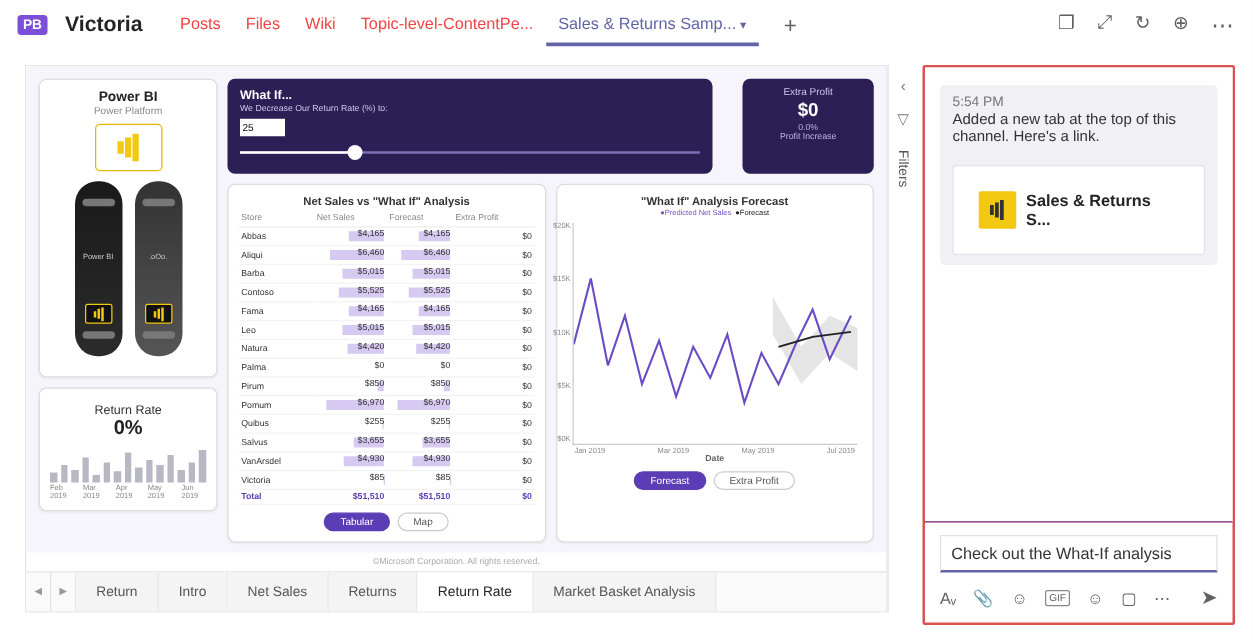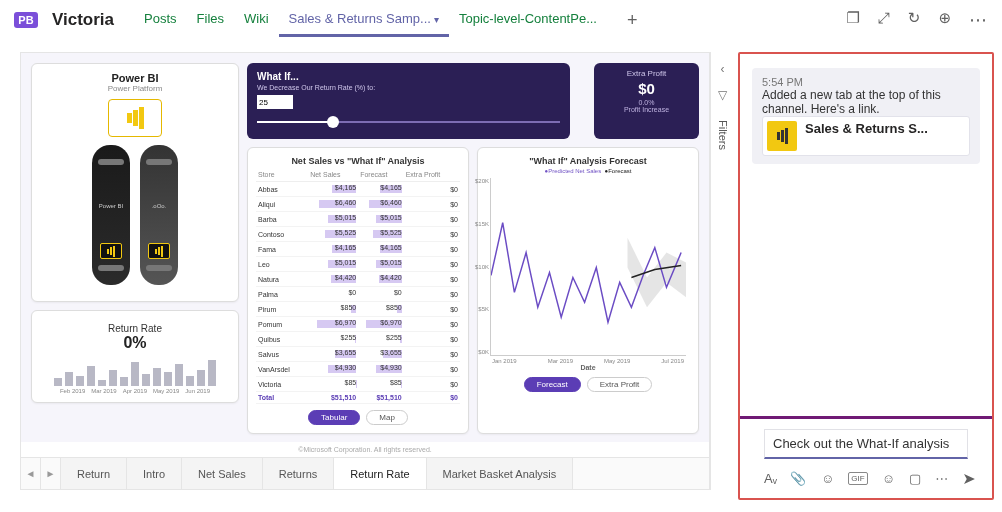--- a/index.html
+++ b/index.html
@@ -1,34 +1,34 @@
 <!DOCTYPE html>
 <html><head>
 <meta charset="utf-8">
 <style>
 *{box-sizing:border-box;margin:0;padding:0;font-family:"Segoe UI",Arial,sans-serif}
 body{background:#fff;width:1002px;height:512px;overflow:hidden;font-size:12px;color:#333}
 .topbar{display:flex;align-items:center;height:40px;padding:0 14px;gap:10px}
 .team-avatar{width:24px;height:16px;background:#7b4fd9;border-radius:3px;color:#fff;font-size:11px;display:flex;align-items:center;justify-content:center;font-weight:700}
 .channel-name{font-weight:700;font-size:17px;color:#252424;margin-left:4px}
 .tabs{display:flex;align-items:center;gap:0;margin-left:10px}
-.tab{padding:8px 10px;font-size:13px;color:#15803d;cursor:pointer;border-bottom:3px solid transparent}
+.tab{padding:8px 10px;font-size:13px;color:#ef4444;cursor:pointer;border-bottom:3px solid transparent}
 .tab.active{color:#6264a7;border-bottom-color:#6264a7;font-weight:400}
 .tab-chevron{font-size:10px;margin-left:3px}
 .add-tab{font-size:18px;color:#616161;padding:0 10px;cursor:pointer}
 .top-spacer{flex:1}
 .top-icons{display:flex;gap:18px;color:#616161;font-size:15px}
 .top-icons span{cursor:pointer}
 .dots{font-size:18px;letter-spacing:1px}
 .main{display:flex;height:460px}
 .report-area{flex:1;padding:12px 0 0 20px;position:relative}
 .report-frame{background:#fff;border:1px solid #e5e5e5;width:690px}
 .report-header{background:linear-gradient(#1a1140,#2a1d50);color:#fff;display:flex;align-items:center;justify-content:space-between;padding:6px 14px;font-size:10px}
 .report-body{background:#f6f5fb;padding:10px 10px 8px 10px;display:flex;gap:8px}
-.left-col{width:208px;display:flex;flex-direction:column;gap:8px}
+.left-col{width:143px;display:flex;flex-direction:column;gap:8px}
 .card{background:#fff;border:1px solid #ddd;border-radius:6px;padding:8px;box-shadow:0 1px 2px rgba(0,0,0,.05)}
 .card-title{text-align:center;font-weight:600;font-size:11px;color:#222}
 .card-sub{text-align:center;font-size:8px;color:#888}
 .brand-badge{width:54px;height:38px;background:#fff;border:1px solid #e5b800;border-radius:4px;margin:6px auto;display:flex;align-items:center;justify-content:center;gap:1px}
 .brand-badge i{width:5px;background:#f2c811;display:block}
 .brand-badge i:nth-child(1){height:10px}
 .brand-badge i:nth-child(2){height:16px}
 .brand-badge i:nth-child(3){height:22px}
 .boards{display:flex;justify-content:center;gap:10px;margin:8px 0}
 .board{width:38px;height:140px;border-radius:18px;position:relative}
@@ -81,43 +81,43 @@
 .page-tabs{display:flex;height:32px;border-top:1px solid #e5e5e5;background:#fafafa}
 .pnav{width:20px;display:flex;align-items:center;justify-content:center;color:#999;border-right:1px solid #e5e5e5;font-size:10px;cursor:pointer}
 .ptab{padding:0 16px;display:flex;align-items:center;font-size:11px;color:#555;border-right:1px solid #e5e5e5;cursor:pointer;background:#f4f4f4}
 .ptab.active{background:#fff;font-weight:400;color:#222}
 .filters-rail{width:24px;border-left:1px solid #e5e5e5;display:flex;flex-direction:column;align-items:center;padding-top:10px;gap:12px;color:#777}
 .filters-rail .fl{writing-mode:vertical-rl;font-size:11px;color:#555;margin-top:6px}
 .chat{width:256px;border:2px solid #d9534f;margin:12px 14px 0 4px;border-radius:2px;display:flex;flex-direction:column;position:relative}
 .chat-body{flex:1;padding:14px 12px;background:#fff}
 .msg{background:#f0f0f5;border-radius:4px;padding:8px 10px;font-size:12px;color:#333}
 .msg .time{color:#777;font-size:11px}
-.link-card{background:#fff;border:1px solid #e2e2ea;border-radius:3px;margin-top:0;padding:4px;display:flex;align-items:flex-start;gap:8px}
+.link-card{background:#fff;border:1px solid #e2e2ea;border-radius:3px;margin-top:16px;padding:20px;display:flex;align-items:flex-end;gap:8px}
 .link-card .lb{width:30px;height:30px;background:#f2c811;border-radius:2px;display:flex;align-items:center;justify-content:center;gap:1px}
 .link-card .lb i{width:3px;background:#333}
 .link-card .lb i:nth-child(1){height:8px}.link-card .lb i:nth-child(2){height:12px}.link-card .lb i:nth-child(3){height:16px}
 .link-card span{font-size:13px;font-weight:600;color:#252424}
-.compose{border-top:3px solid #701a75;padding:10px 24px}
+.compose{border-top:1px solid #701a75;padding:10px 12px}
 .compose .inp{border:1px solid #e1e1e6;border-bottom:2px solid #6264a7;padding:6px 8px;font-size:13px;color:#333;background:#fff}
 .compose-icons{display:flex;gap:14px;margin-top:10px;color:#616161;font-size:13px;align-items:center}
 .compose-icons .send{margin-left:auto;font-size:16px}
 svg{display:block}
 </style>
 </head>
 <body>
 
 <div class="topbar">
   <div class="team-avatar">PB</div>
   <div class="channel-name">Victoria</div>
   <div class="tabs">
     <div class="tab">Posts</div>
     <div class="tab">Files</div>
     <div class="tab">Wiki</div>
+    <div class="tab">Topic-level-ContentPe...</div>
     <div class="tab active"><span>Sales &amp; Returns Samp...</span><span class="tab-chevron">▾</span></div>
-    <div class="tab">Topic-level-ContentPe...</div>
   </div>
   <div class="add-tab">+</div>
   <div class="top-spacer"></div>
   <div class="top-icons">
     <span>❐</span>
     <span>⤢</span>
     <span>↻</span>
     <span>⊕</span>
     <span class="dots">⋯</span>
   </div>

